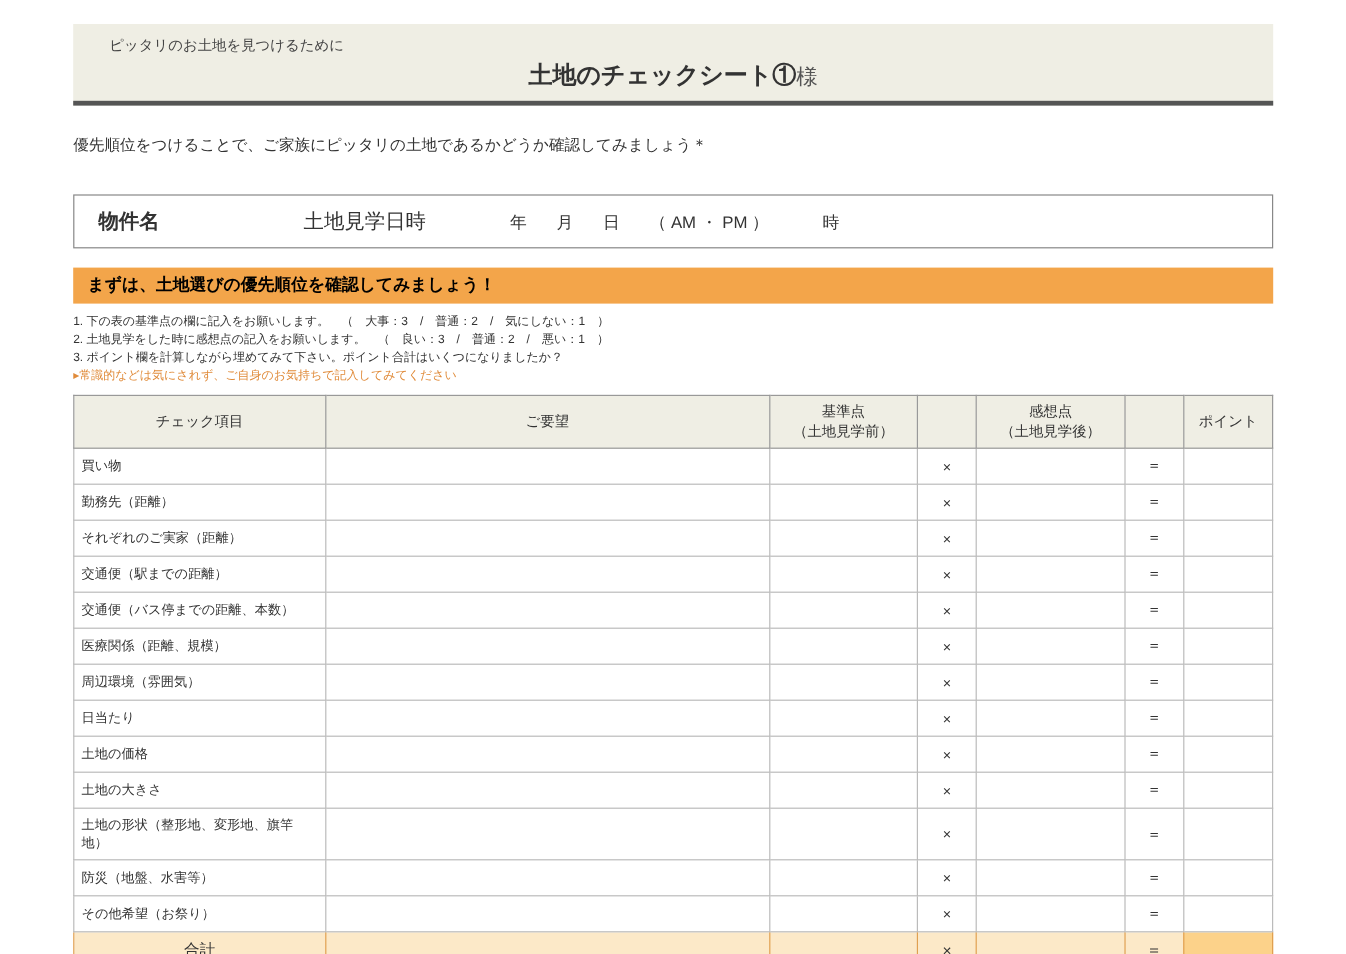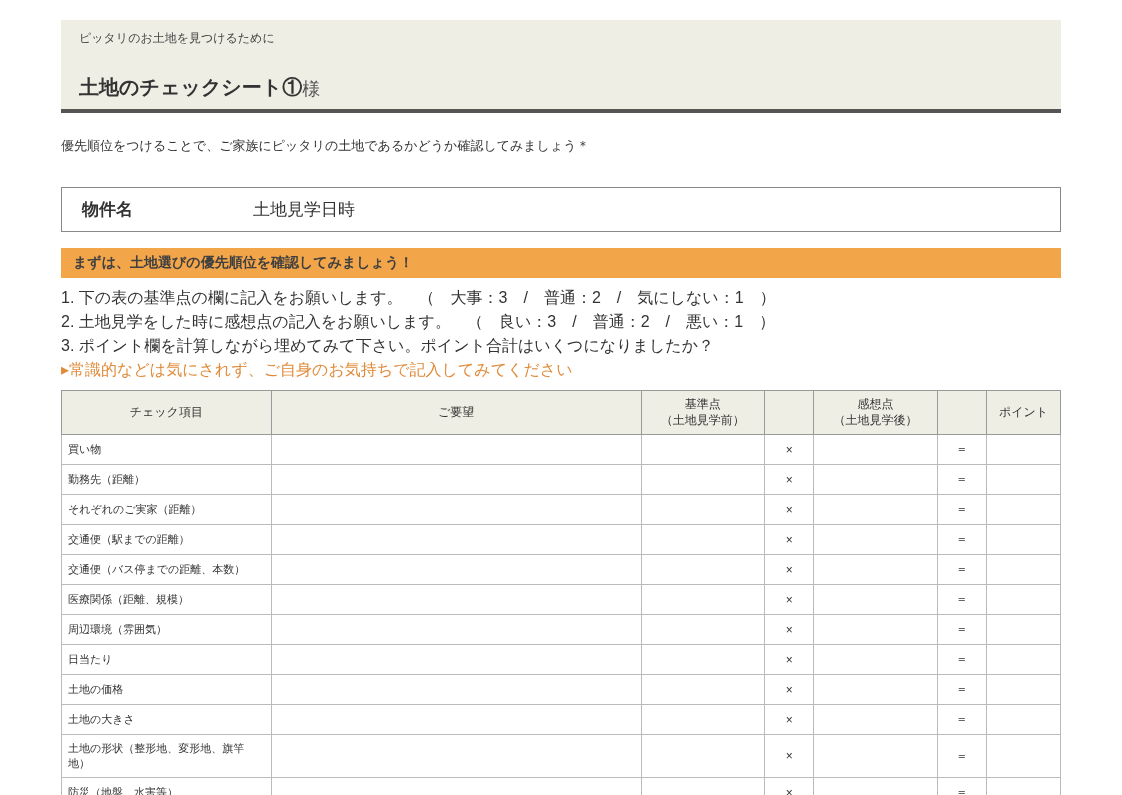--- a/index.html
+++ b/index.html
@@ -7,49 +7,49 @@
     margin: 0;
     padding: 20px 60px;
     font-family: "Hiragino Kaku Gothic Pro", "Meiryo", sans-serif;
     background: #fff;
     color: #333;
     font-size: 13px;
   }
   .page { width: 1000px; margin: 0 auto; }
   .header-block {
     background: #efeee4;
-    padding: 10px 18px 8px;
+    padding: 10px 30px 8px;
     border-bottom: 4px solid #555;
   }
   .header-subtitle { font-size: 12px; color: #444; }
-  .header-row { display: flex; justify-content: flex-start; align-items: flex-end; margin-top: 25px; }
+  .header-row { display: flex; justify-content: center; align-items: flex-end; }
   .header-title { font-size: 20px; font-weight: bold; margin-top: 2px; }
   .header-sama { font-size: 18px; color: #555; }
   .intro { margin: 24px 0 10px; font-size: 13px; }
   .info-bar {
     border: 1px solid #888;
     padding: 10px 20px;
     display: flex;
     align-items: center;
     background: #fff;
     margin-bottom: 16px;
     font-size: 17px;
     margin-top: 32px;
   }
   .info-label { font-weight: bold; margin-right: 120px; }
   .info-date-label { font-weight: normal; margin-right: 60px; }
   .info-units span { margin: 0 10px; font-size: 14px; }
   .orange-bar {
     background: #f3a54a;
-    color: #404040;
+    color: #000000;
     font-weight: bold;
     padding: 6px 12px;
     font-size: 14px;
   }
-  .instructions { margin: 8px 0 4px; font-size: 16px; line-height: 1.5; }
+  .instructions { margin: 8px 0 4px; font-size: 10px; line-height: 1.5; }
   .instructions .note { color: #e08b3a; }
   table.checklist {
     width: 100%;
     border-collapse: collapse;
     margin-top: 8px;
     font-size: 12px;
   }
   table.checklist th {
     background: #efeee4;
     border: 1px solid #999;
@@ -93,20 +93,27 @@
       <div class="header-title">土地のチェックシート①</div>
       <div class="header-sama">様</div>
     </div>
   </div>
 
   <div class="intro">優先順位をつけることで、ご家族にピッタリの土地であるかどうか確認してみましょう＊</div>
 
   <div class="info-bar">
     <span class="info-label">物件名</span>
     <span class="info-date-label">土地見学日時</span>
+    <span class="info-units">
+      <span>年</span>
+      <span>月</span>
+      <span>日</span>
+      <span>（ AM ・ PM ）</span>
+      <span style="margin-left:30px;">時</span>
+    </span>
   </div>
 
   <div class="orange-bar">まずは、土地選びの優先順位を確認してみましょう！</div>
 
   <div class="instructions">
     <div>1. 下の表の基準点の欄に記入をお願いします。　（　大事：3　/　普通：2　/　気にしない：1　）</div>
     <div>2. 土地見学をした時に感想点の記入をお願いします。　（　良い：3　/　普通：2　/　悪い：1　）</div>
     <div>3. ポイント欄を計算しながら埋めてみて下さい。ポイント合計はいくつになりましたか？</div>
     <div class="note">▸常識的などは気にされず、ご自身のお気持ちで記入してみてください</div>
   </div>

